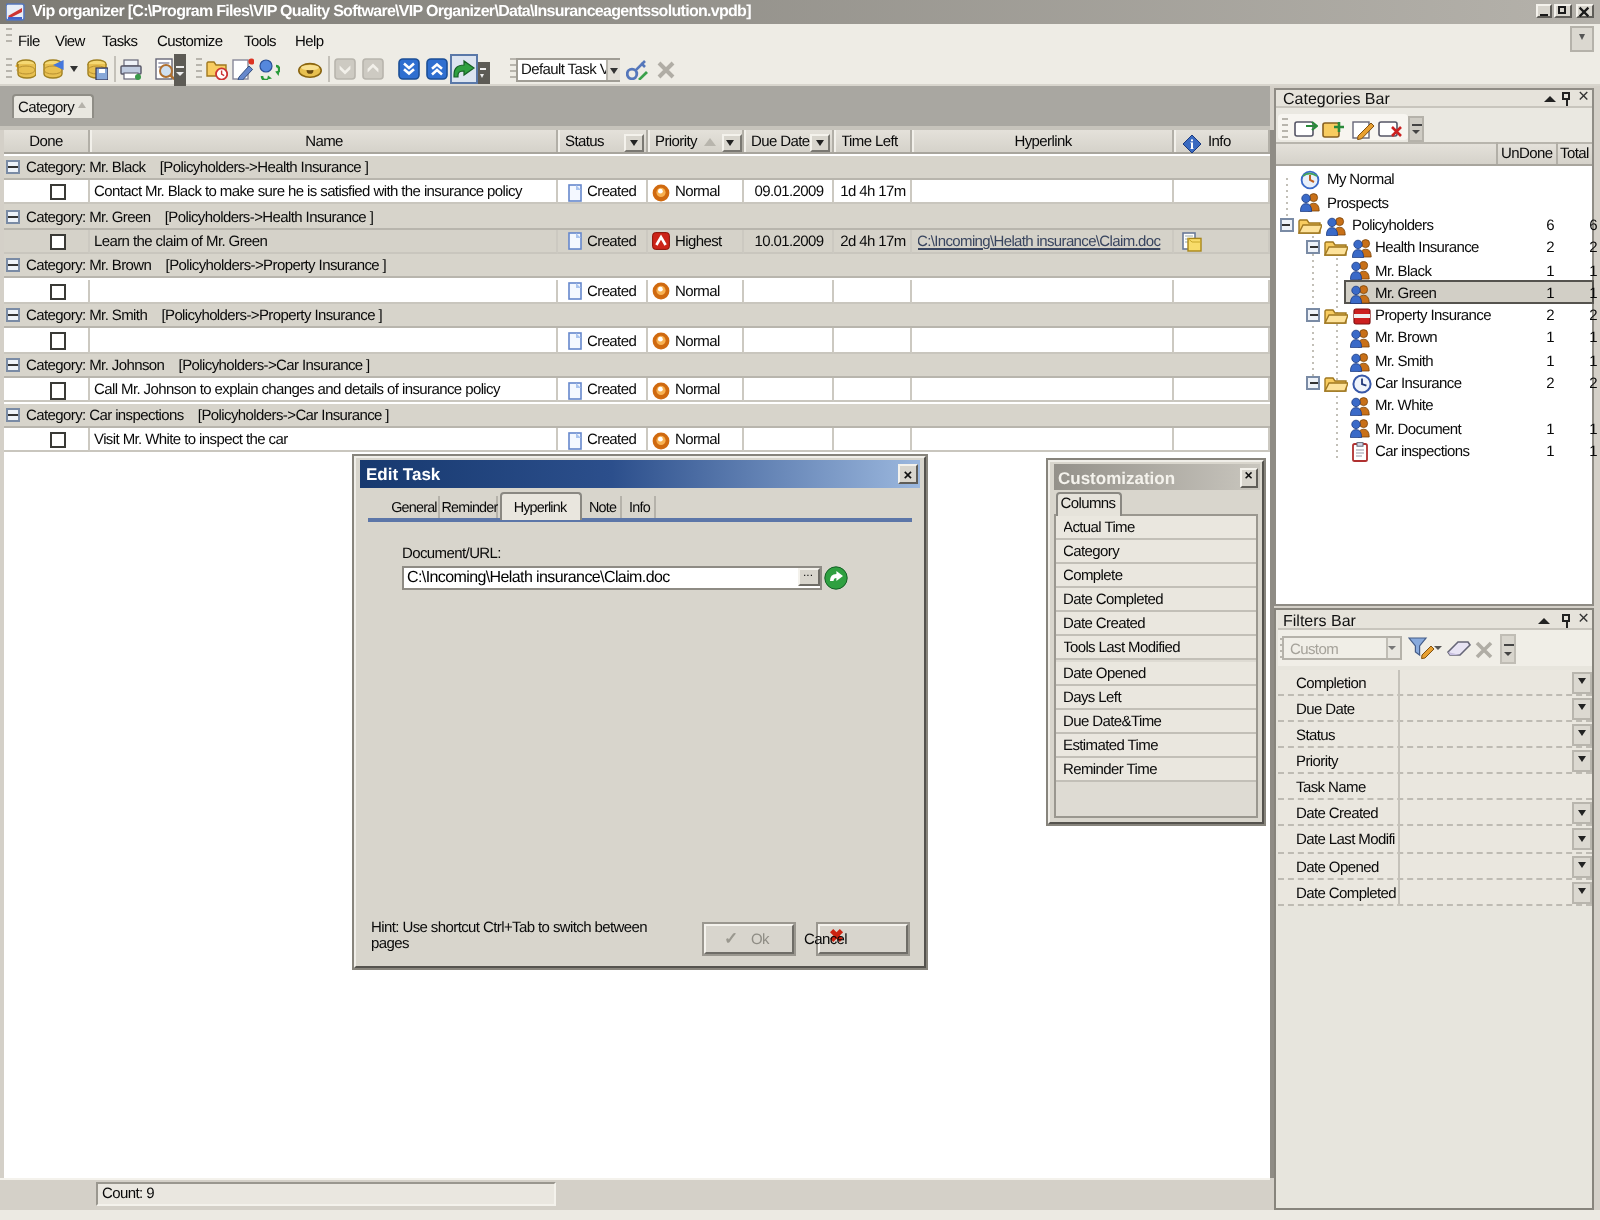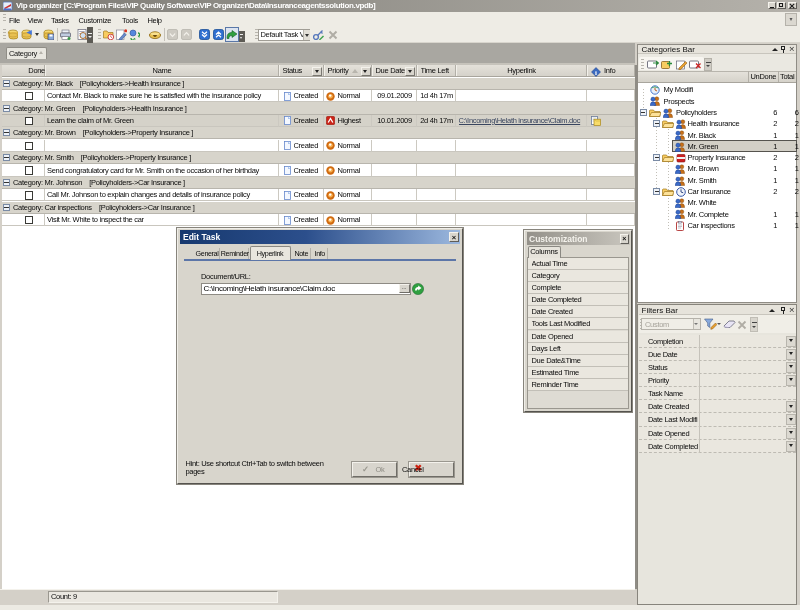--- a/index.html
+++ b/index.html
@@ -142,21 +142,21 @@
     <svg class="a" style="left:328px;top:30px;" width="10" height="10" viewBox="0 0 10 10">
       <path d="M1.5 1.5 L8.5 8.5 M8.5 1.5 L1.5 8.5" stroke="#b0ada5" stroke-width="2"></path>
     </svg>
 
 <div class="a" style="left:0;top:43px;width:635px;height:22px;background:#a9a7a1;border-bottom:2px solid #c6c3bb;"></div>
 <div class="a" style="left:6px;top:46.5px;width:41px;height:12.5px;background:#e9e7e0;border:1px solid #8f8d86;border-bottom:none;border-radius:2px 2px 0 0;"></div>
 <div class="a" style="left:9px;top:47.5px;font-size:7.5px;letter-spacing:-0.3px;line-height:11px;color:#111;">Category</div>
 <div class="a" style="left:39px;top:50.5px;width:0;height:0;border-left:2.5px solid transparent;border-right:2.5px solid transparent;border-bottom:3.5px solid #b5b2aa;"></div>
 <div class="a" style="left:1px;top:65px;width:634px;height:12px;background:linear-gradient(#e4e1da,#d5d2ca);border-bottom:1px solid #a8a59d;"></div>
     <div class="a" style="left:1px;top:65px;width:44px;height:11px;border-right:1px solid #b2afa7;border-left:1px solid #f2f0ea;"></div>
-    <div class="cell t8" style="left:1px;top:65px;width:44px;text-align:right;">Done</div>
+    <div class="cell t8" style="left:1px;top:65px;width:44px;text-align:center;">Done</div>
     <div class="a" style="left:45px;top:65px;width:234px;height:11px;border-right:1px solid #b2afa7;border-left:1px solid #f2f0ea;"></div>
     <div class="cell t8" style="left:45px;top:65px;width:234px;text-align:center;">Name</div>
     <div class="a" style="left:279px;top:65px;width:45px;height:11px;border-right:1px solid #b2afa7;border-left:1px solid #f2f0ea;"></div>
     <div class="cell t8" style="left:282.5px;top:65px;width:45px;">Status</div>
     <div class="a" style="left:324px;top:65px;width:48px;height:11px;border-right:1px solid #b2afa7;border-left:1px solid #f2f0ea;"></div>
     <div class="cell t8" style="left:327.5px;top:65px;width:48px;">Priority</div>
     <div class="a" style="left:372px;top:65px;width:45px;height:11px;border-right:1px solid #b2afa7;border-left:1px solid #f2f0ea;"></div>
     <div class="cell t8" style="left:375.5px;top:65px;width:45px;">Due Date</div>
     <div class="a" style="left:417px;top:65px;width:39px;height:11px;border-right:1px solid #b2afa7;border-left:1px solid #f2f0ea;"></div>
     <div class="cell t8" style="left:420.5px;top:65px;width:39px;">Time Left</div>
@@ -267,21 +267,20 @@
     <div class="cell t8" style="left:13px;top:152.1px;width:620px;">Category: Mr. Smith&nbsp;&nbsp;&nbsp;&nbsp;[Policyholders-&gt;Property Insurance ]</div>
     <div class="a" style="left:1px;top:164.3px;width:44px;height:12.4px;border-right:1px solid #ccc9c1;border-bottom:1px solid #c9c6be;"></div>
     <div class="a" style="left:45px;top:164.3px;width:234px;height:12.4px;border-right:1px solid #ccc9c1;border-bottom:1px solid #c9c6be;"></div>
     <div class="a" style="left:279px;top:164.3px;width:45px;height:12.4px;border-right:1px solid #ccc9c1;border-bottom:1px solid #c9c6be;"></div>
     <div class="a" style="left:324px;top:164.3px;width:48px;height:12.4px;border-right:1px solid #ccc9c1;border-bottom:1px solid #c9c6be;"></div>
     <div class="a" style="left:372px;top:164.3px;width:45px;height:12.4px;border-right:1px solid #ccc9c1;border-bottom:1px solid #c9c6be;"></div>
     <div class="a" style="left:417px;top:164.3px;width:39px;height:12.4px;border-right:1px solid #ccc9c1;border-bottom:1px solid #c9c6be;"></div>
     <div class="a" style="left:456px;top:164.3px;width:131px;height:12.4px;border-right:1px solid #ccc9c1;border-bottom:1px solid #c9c6be;"></div>
     <div class="a" style="left:587px;top:164.3px;width:48px;height:12.4px;border-right:1px solid #ccc9c1;border-bottom:1px solid #c9c6be;"></div>
     <div class="a" style="left:24.5px;top:166.3px;width:8.5px;height:8.5px;background:#fff;border:1.2px solid #3a3a36;"></div>
-    <div class="cell t8" style="left:47px;top:164.5px;width:230px;">Send congratulatory card for Mr. Smith on the occasion of her birthday</div>
     <svg class="a" style="left:284px;top:166.00000000000003px;" width="7" height="9" viewBox="0 0 7 9">
       <rect x="0.5" y="0.5" width="6" height="8" fill="#f4f8ff" stroke="#6688cc" stroke-width="0.8"></rect>
       <path d="M4 0.5 L6.5 3 L4 3 Z" fill="#aac4ee"></path>
     </svg>
     <div class="cell t8" style="left:293.5px;top:164.5px;width:30px;">Created</div>
     <svg class="a" style="left:326px;top:166.00000000000003px;" width="9" height="9" viewBox="0 0 9 9">
       <circle cx="4.5" cy="4.5" r="4.2" fill="#d06a10"></circle>
       <circle cx="4.5" cy="4.2" r="2.3" fill="#f8b050"></circle>
       <circle cx="4.2" cy="3.6" r="1.2" fill="#fff"></circle>
     </svg>
@@ -380,21 +379,21 @@
 <div class="a t8" style="left:750.5px;top:71px;">UnDone</div>
 <div class="a t8" style="left:780px;top:71px;">Total</div>
 <div class="a" style="left:643px;top:89px;width:1px;height:27px;background:repeating-linear-gradient(to bottom,#c2bfb7 0,#c2bfb7 1px,transparent 1px,transparent 3px);"></div>
     <div class="a" style="left:656px;top:118px;width:1px;height:76px;background:repeating-linear-gradient(to bottom,#c2bfb7 0,#c2bfb7 1px,transparent 1px,transparent 3px);"></div>
     <div class="a" style="left:667.5px;top:129px;width:1px;height:100px;background:repeating-linear-gradient(to bottom,#c2bfb7 0,#c2bfb7 1px,transparent 1px,transparent 3px);"></div>
     <svg class="a" style="left:650px;top:85.1px;" width="10" height="10" viewBox="0 0 10 10">
       <circle cx="5" cy="5" r="4.2" fill="#e8f0fa" stroke="#3a6ac8" stroke-width="0.9"></circle>
       <path d="M5 2.5 L5 5 L7 6" stroke="#c06020" stroke-width="1" fill="none"></path>
       <path d="M1.5 3 q3-2.5 7 0" stroke="#40a060" stroke-width="0.9" fill="none"></path>
     </svg>
-    <div class="cell t8" style="left:663.5px;top:84.3px;width:85px;line-height:11.3px;">My Modifi</div>
+    <div class="cell t8" style="left:663.5px;top:84.3px;width:85px;line-height:11.3px;">My Normal</div>
     <svg class="a" style="left:650px;top:96.39999999999999px;" width="10" height="10" viewBox="0 0 10 10">
       <circle cx="6.8" cy="2.8" r="2" fill="#c87018" stroke="#7a4208" stroke-width="0.4"></circle>
       <path d="M4 9.5 q0-3.9 2.8-3.9 q2.8 0 2.8 3.9 Z" fill="#c87018" stroke="#7a4208" stroke-width="0.4"></path>
       <circle cx="3" cy="3.2" r="2.1" fill="#3a6ac8" stroke="#1a3a80" stroke-width="0.4"></circle>
       <path d="M0.2 9.8 q0-4 2.8-4 q2.8 0 2.8 4 Z" fill="#3a6ac8" stroke="#1a3a80" stroke-width="0.4"></path>
     </svg>
     <div class="cell t8" style="left:663.5px;top:95.6px;width:85px;line-height:11.3px;">Prospects</div>
     <div class="a" style="left:639.5px;top:108.9px;width:7px;height:7px;background:#eef2f8;border:1px solid #7a8ba5;"></div>
     <div class="a" style="left:641px;top:111.9px;width:4px;height:1px;background:#333;"></div>
     <svg class="a" style="left:648.5px;top:107.69999999999999px;" width="12" height="10" viewBox="0 0 12 10">
@@ -494,21 +493,21 @@
       <circle cx="3" cy="3.2" r="2.1" fill="#3a6ac8" stroke="#1a3a80" stroke-width="0.4"></circle>
       <path d="M0.2 9.8 q0-4 2.8-4 q2.8 0 2.8 4 Z" fill="#3a6ac8" stroke="#1a3a80" stroke-width="0.4"></path>
     </svg>
     <div class="cell t8" style="left:687.5px;top:197.3px;width:85px;line-height:11.3px;">Mr. White</div>
     <svg class="a" style="left:674.5px;top:209.4000000000001px;" width="10" height="10" viewBox="0 0 10 10">
       <circle cx="6.8" cy="2.8" r="2" fill="#c87018" stroke="#7a4208" stroke-width="0.4"></circle>
       <path d="M4 9.5 q0-3.9 2.8-3.9 q2.8 0 2.8 3.9 Z" fill="#c87018" stroke="#7a4208" stroke-width="0.4"></path>
       <circle cx="3" cy="3.2" r="2.1" fill="#3a6ac8" stroke="#1a3a80" stroke-width="0.4"></circle>
       <path d="M0.2 9.8 q0-4 2.8-4 q2.8 0 2.8 4 Z" fill="#3a6ac8" stroke="#1a3a80" stroke-width="0.4"></path>
     </svg>
-    <div class="cell t8" style="left:687.5px;top:208.6px;width:85px;line-height:11.3px;">Mr. Complete</div>
+    <div class="cell t8" style="left:687.5px;top:208.6px;width:85px;line-height:11.3px;">Mr. Document</div>
     <div class="cell t8" style="left:747px;top:208.6px;width:30px;text-align:right;line-height:11.3px;">1</div>
     <div class="cell t8" style="left:769px;top:208.6px;width:29.5px;text-align:right;line-height:11.3px;">1</div>
     <svg class="a" style="left:674.5px;top:220.7000000000001px;" width="10" height="10" viewBox="0 0 10 10">
       <rect x="1.5" y="1" width="7" height="8.5" rx="0.8" fill="#fff" stroke="#b03030" stroke-width="0.9"></rect>
       <rect x="3.5" y="0.3" width="3" height="1.8" fill="#d0d8e8" stroke="#667" stroke-width="0.5"></rect>
       <path d="M3 4 h4 M3 5.5 h4 M3 7 h3" stroke="#99a" stroke-width="0.6"></path>
     </svg>
     <div class="cell t8" style="left:687.5px;top:219.9px;width:85px;line-height:11.3px;">Car inspections</div>
     <div class="cell t8" style="left:747px;top:219.9px;width:30px;text-align:right;line-height:11.3px;">1</div>
     <div class="cell t8" style="left:769px;top:219.9px;width:29.5px;text-align:right;line-height:11.3px;">1</div>

